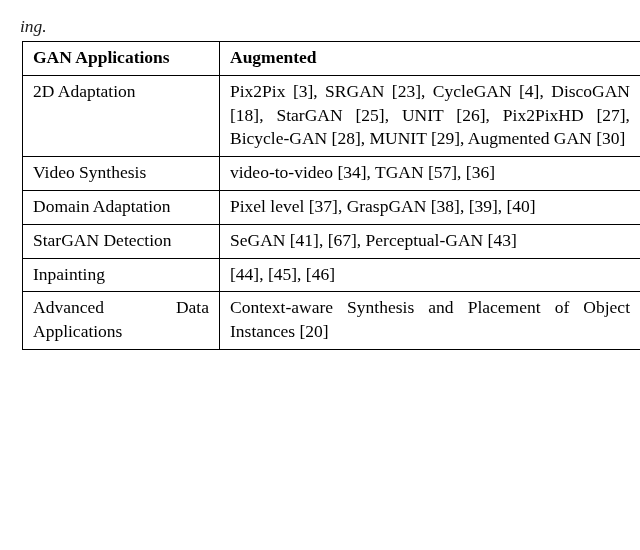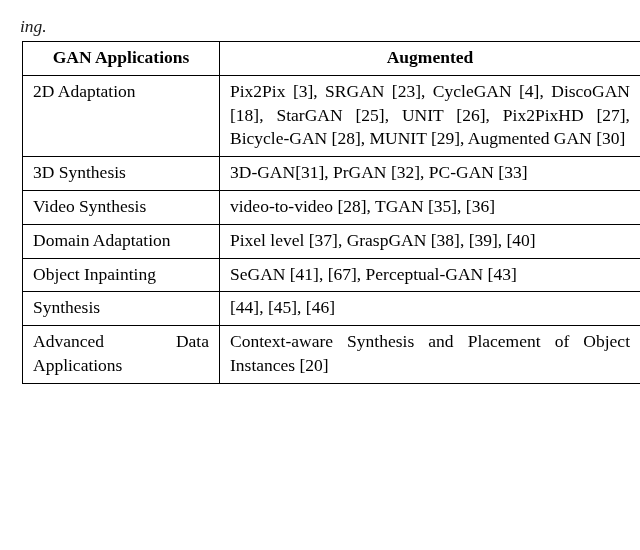--- a/index.html
+++ b/index.html
@@ -20,21 +20,21 @@
     }
     table {
       border-collapse: collapse;
       width: 618px;
       table-layout: fixed;
     }
     col.c1 { width: 197px; }
     col.c2 { width: 421px; }
     th, td {
       border: 1.4px solid #000;
-      text-align: center;
+      text-align: left;
       vertical-align: top;
       padding: 4px 10px 5px 10px;
       line-height: 1.36;
     }
     th {
       font-weight: 700;
       font-style: normal;
     }
     .app-cell { text-align: justify; text-justify: inter-word; }
     .ref-cell { text-align: justify; text-justify: inter-word; }
@@ -54,37 +54,33 @@
       <th>GAN Applications</th>
       <th>Augmented</th>
     </tr>
   </thead>
   <tbody>
     <tr>
       <td class="app-cell">2D Adaptation</td>
       <td class="ref-cell">Pix2Pix [3], SRGAN [23], CycleGAN [4], DiscoGAN [18], StarGAN [25], UNIT [26], Pix2PixHD [27], Bicycle-GAN [28], MUNIT [29], Augmented GAN [30]</td>
     </tr>
     <tr>
-      <td class="app-cell">3D Synthesis</td>
-      <td class="ref-cell">3D-GAN[31], PrGAN [32], PC-GAN [33]</td>
-    </tr>
-    <tr>
       <td class="app-cell">Video Synthesis</td>
-      <td class="ref-cell">video-to-video [28], TGAN [35], [36]</td>
+      <td class="ref-cell">video-to-video [34], TGAN [57], [36]</td>
     </tr>
     <tr>
       <td class="app-cell">Domain Adaptation</td>
       <td class="ref-cell">Pixel level [37], GraspGAN [38], [39], [40]</td>
     </tr>
     <tr>
-      <td class="app-cell">Object Inpainting</td>
+      <td class="app-cell">StarGAN Detection</td>
       <td class="ref-cell">SeGAN [41], [67], Perceptual-GAN [43]</td>
     </tr>
     <tr>
-      <td class="app-cell">Synthesis</td>
+      <td class="app-cell">Inpainting</td>
       <td class="ref-cell">[44], [45], [46]</td>
     </tr>
     <tr>
       <td class="app-cell">Advanced Data Applications</td>
       <td class="ref-cell">Context-aware Synthesis and Placement of Object Instances [20]</td>
     </tr>
   </tbody>
 </table>
 
 </body></html>

